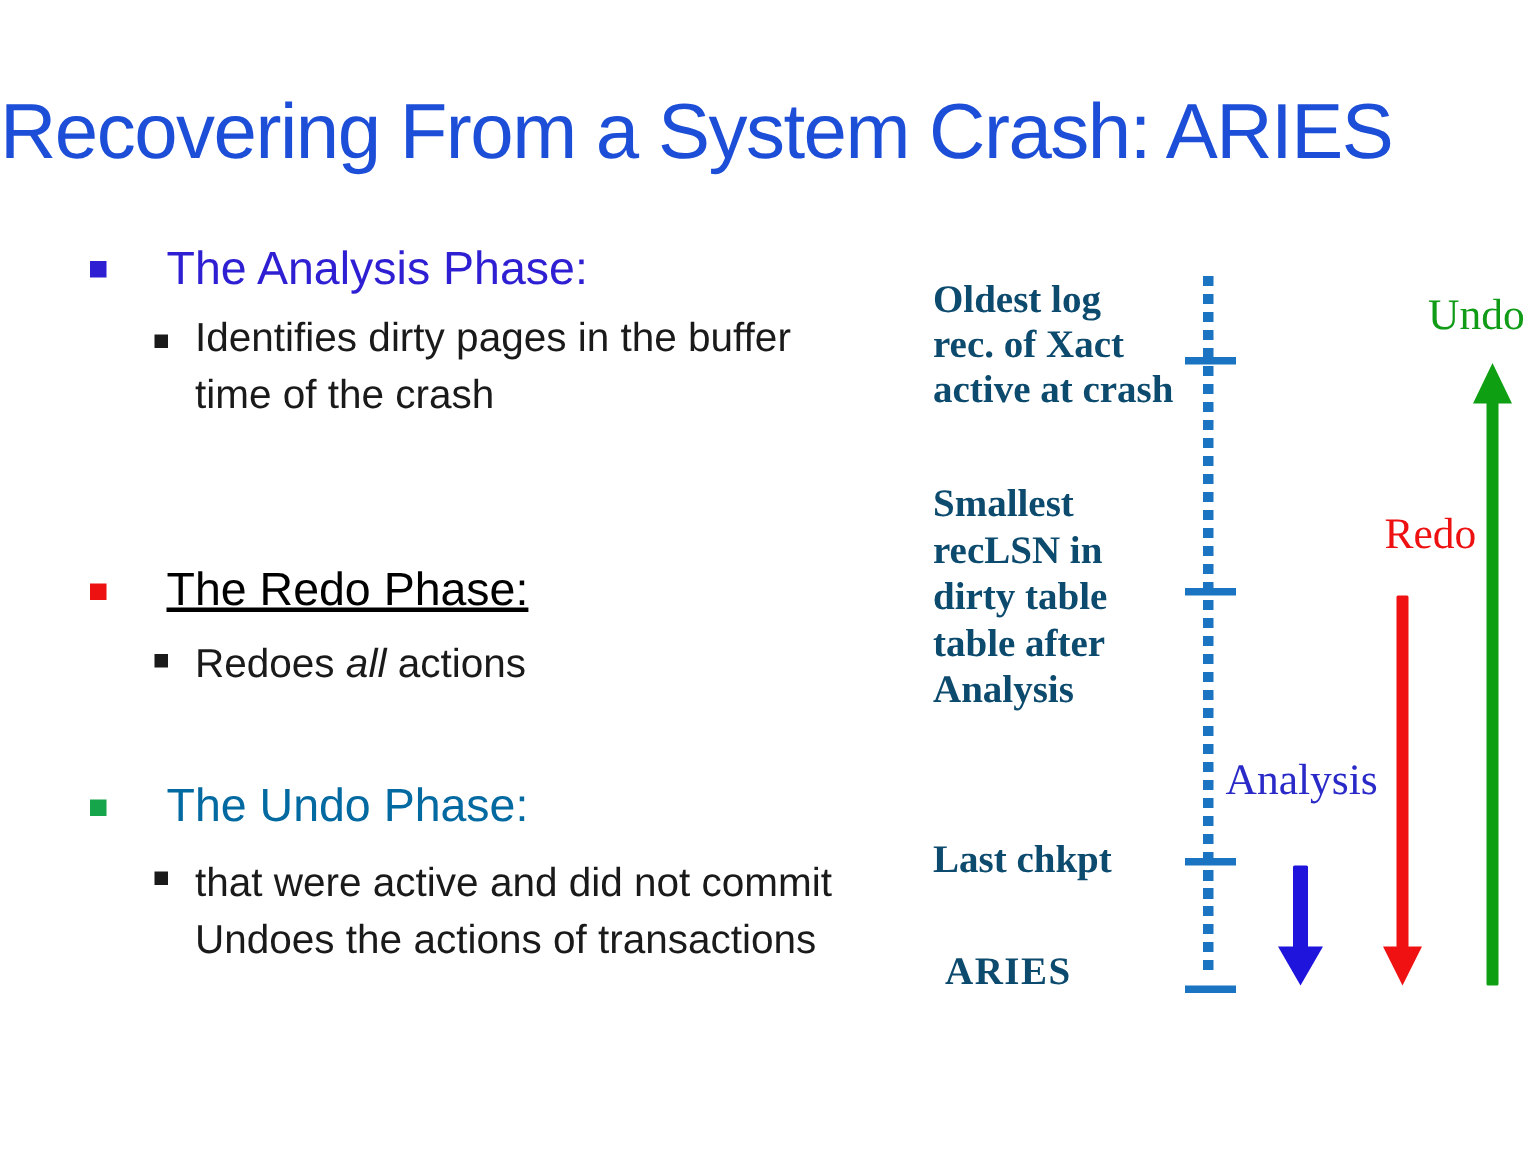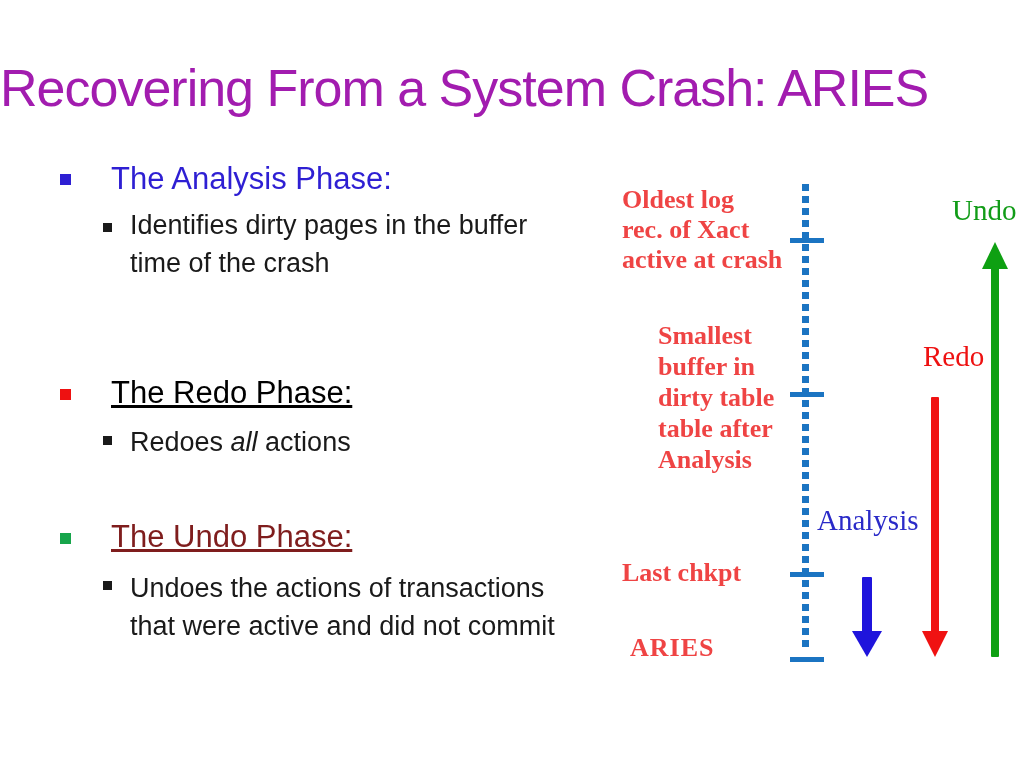--- a/index.html
+++ b/index.html
@@ -10,38 +10,38 @@
     font-family:"Liberation Sans",sans-serif;
     overflow:hidden;
   }
   .abs{position:absolute;}
   
   .title{
     top:58px;left:0;width:888px;
     text-align:center;
     font-size:52px;
     letter-spacing:-1px;
-    color:#a21caf;
+    color:#1d4ed8;
     white-space:nowrap;
   }
   
   .l1-square{width:11px;height:11px;}
   .l2-square{width:9px;height:9px;background:#1a1a1a;}
   .heading{font-size:31px;line-height:37px;white-space:nowrap;margin-left:21px;}
   .h-analysis{color:#2e1fd3;}
   .h-redo{color:#000000;text-decoration:underline;}
-  .h-undo{color:#7f1d1d;text-decoration:underline;}
+  .h-undo{color:#0369a1;}
   .subtext{font-size:27px;line-height:38px;color:#1a1a1a;}
   .subtext div{white-space:nowrap;}
   
   .tl-label{
     font-family:"Liberation Serif","DejaVu Serif",serif;
     font-weight:bold;
     font-size:26px;line-height:30px;
-    color:#ef4444;
+    color:#0c4a6e;
   }
   .tl-label div{white-space:nowrap;}
   .lh31 div{line-height:31px;}
   .arrow-label{
     font-family:"Liberation Serif","DejaVu Serif",serif;
     font-size:29px;line-height:32px;white-space:nowrap;
   }
   .dotted-line{
     left:802px;top:184px;width:7px;height:463px;
     background:repeating-linear-gradient(to bottom,#1b74c2 0 7px,transparent 7px 12px);
@@ -69,38 +69,38 @@
   <div class="abs heading h-redo" style="left:90px;top:374px;">The Redo Phase:</div>
   <div class="abs l2-square" style="left:103px;top:436px;"></div>
   <div class="abs subtext" style="left:130px;top:423px;">
     <div><span>Redoes </span><i>all</i><span> actions</span></div>
   </div>
 
   <div class="abs l1-square" style="left:60px;top:533px;background:#17a54b;"></div>
   <div class="abs heading h-undo" style="left:90px;top:518px;">The Undo Phase:</div>
   <div class="abs l2-square" style="left:103px;top:581px;"></div>
   <div class="abs subtext" style="left:130px;top:569px;">
+    <div>that were active and did not commit</div>
     <div>Undoes the actions of transactions</div>
-    <div>that were active and did not commit</div>
   </div>
 
   <div class="abs dotted-line"></div>
   <div class="abs tick" style="top:238px;"></div>
   <div class="abs tick" style="top:392px;"></div>
   <div class="abs tick" style="top:572px;"></div>
   <div class="abs tick" style="top:657px;"></div>
 
   <div class="abs tl-label" style="left:622px;top:185px;">
     <div>Oldest log</div>
     <div>rec. of Xact</div>
     <div>active at crash</div>
   </div>
-  <div class="abs tl-label lh31" style="left:622px;top:320px;margin-left:36px;">
+  <div class="abs tl-label lh31" style="left:622px;top:320px;">
     <div>Smallest</div>
-    <div>buffer in</div>
+    <div>recLSN in</div>
     <div>dirty table</div>
     <div>table after</div>
     <div>Analysis</div>
   </div>
   <div class="abs tl-label" style="left:622px;top:558px;">Last chkpt</div>
   <div class="abs tl-label" style="left:630px;top:633px;letter-spacing:1px;">ARIES</div>
 
   <div class="abs arrow-label" style="left:952px;top:194px;color:#119c17;">Undo</div>
   <div class="abs arrow-label" style="left:898px;top:340px;color:#ee1111;margin-left:25px;">Redo</div>
   <div class="abs arrow-label" style="left:817px;top:504px;color:#2a2ac8;">Analysis</div>

